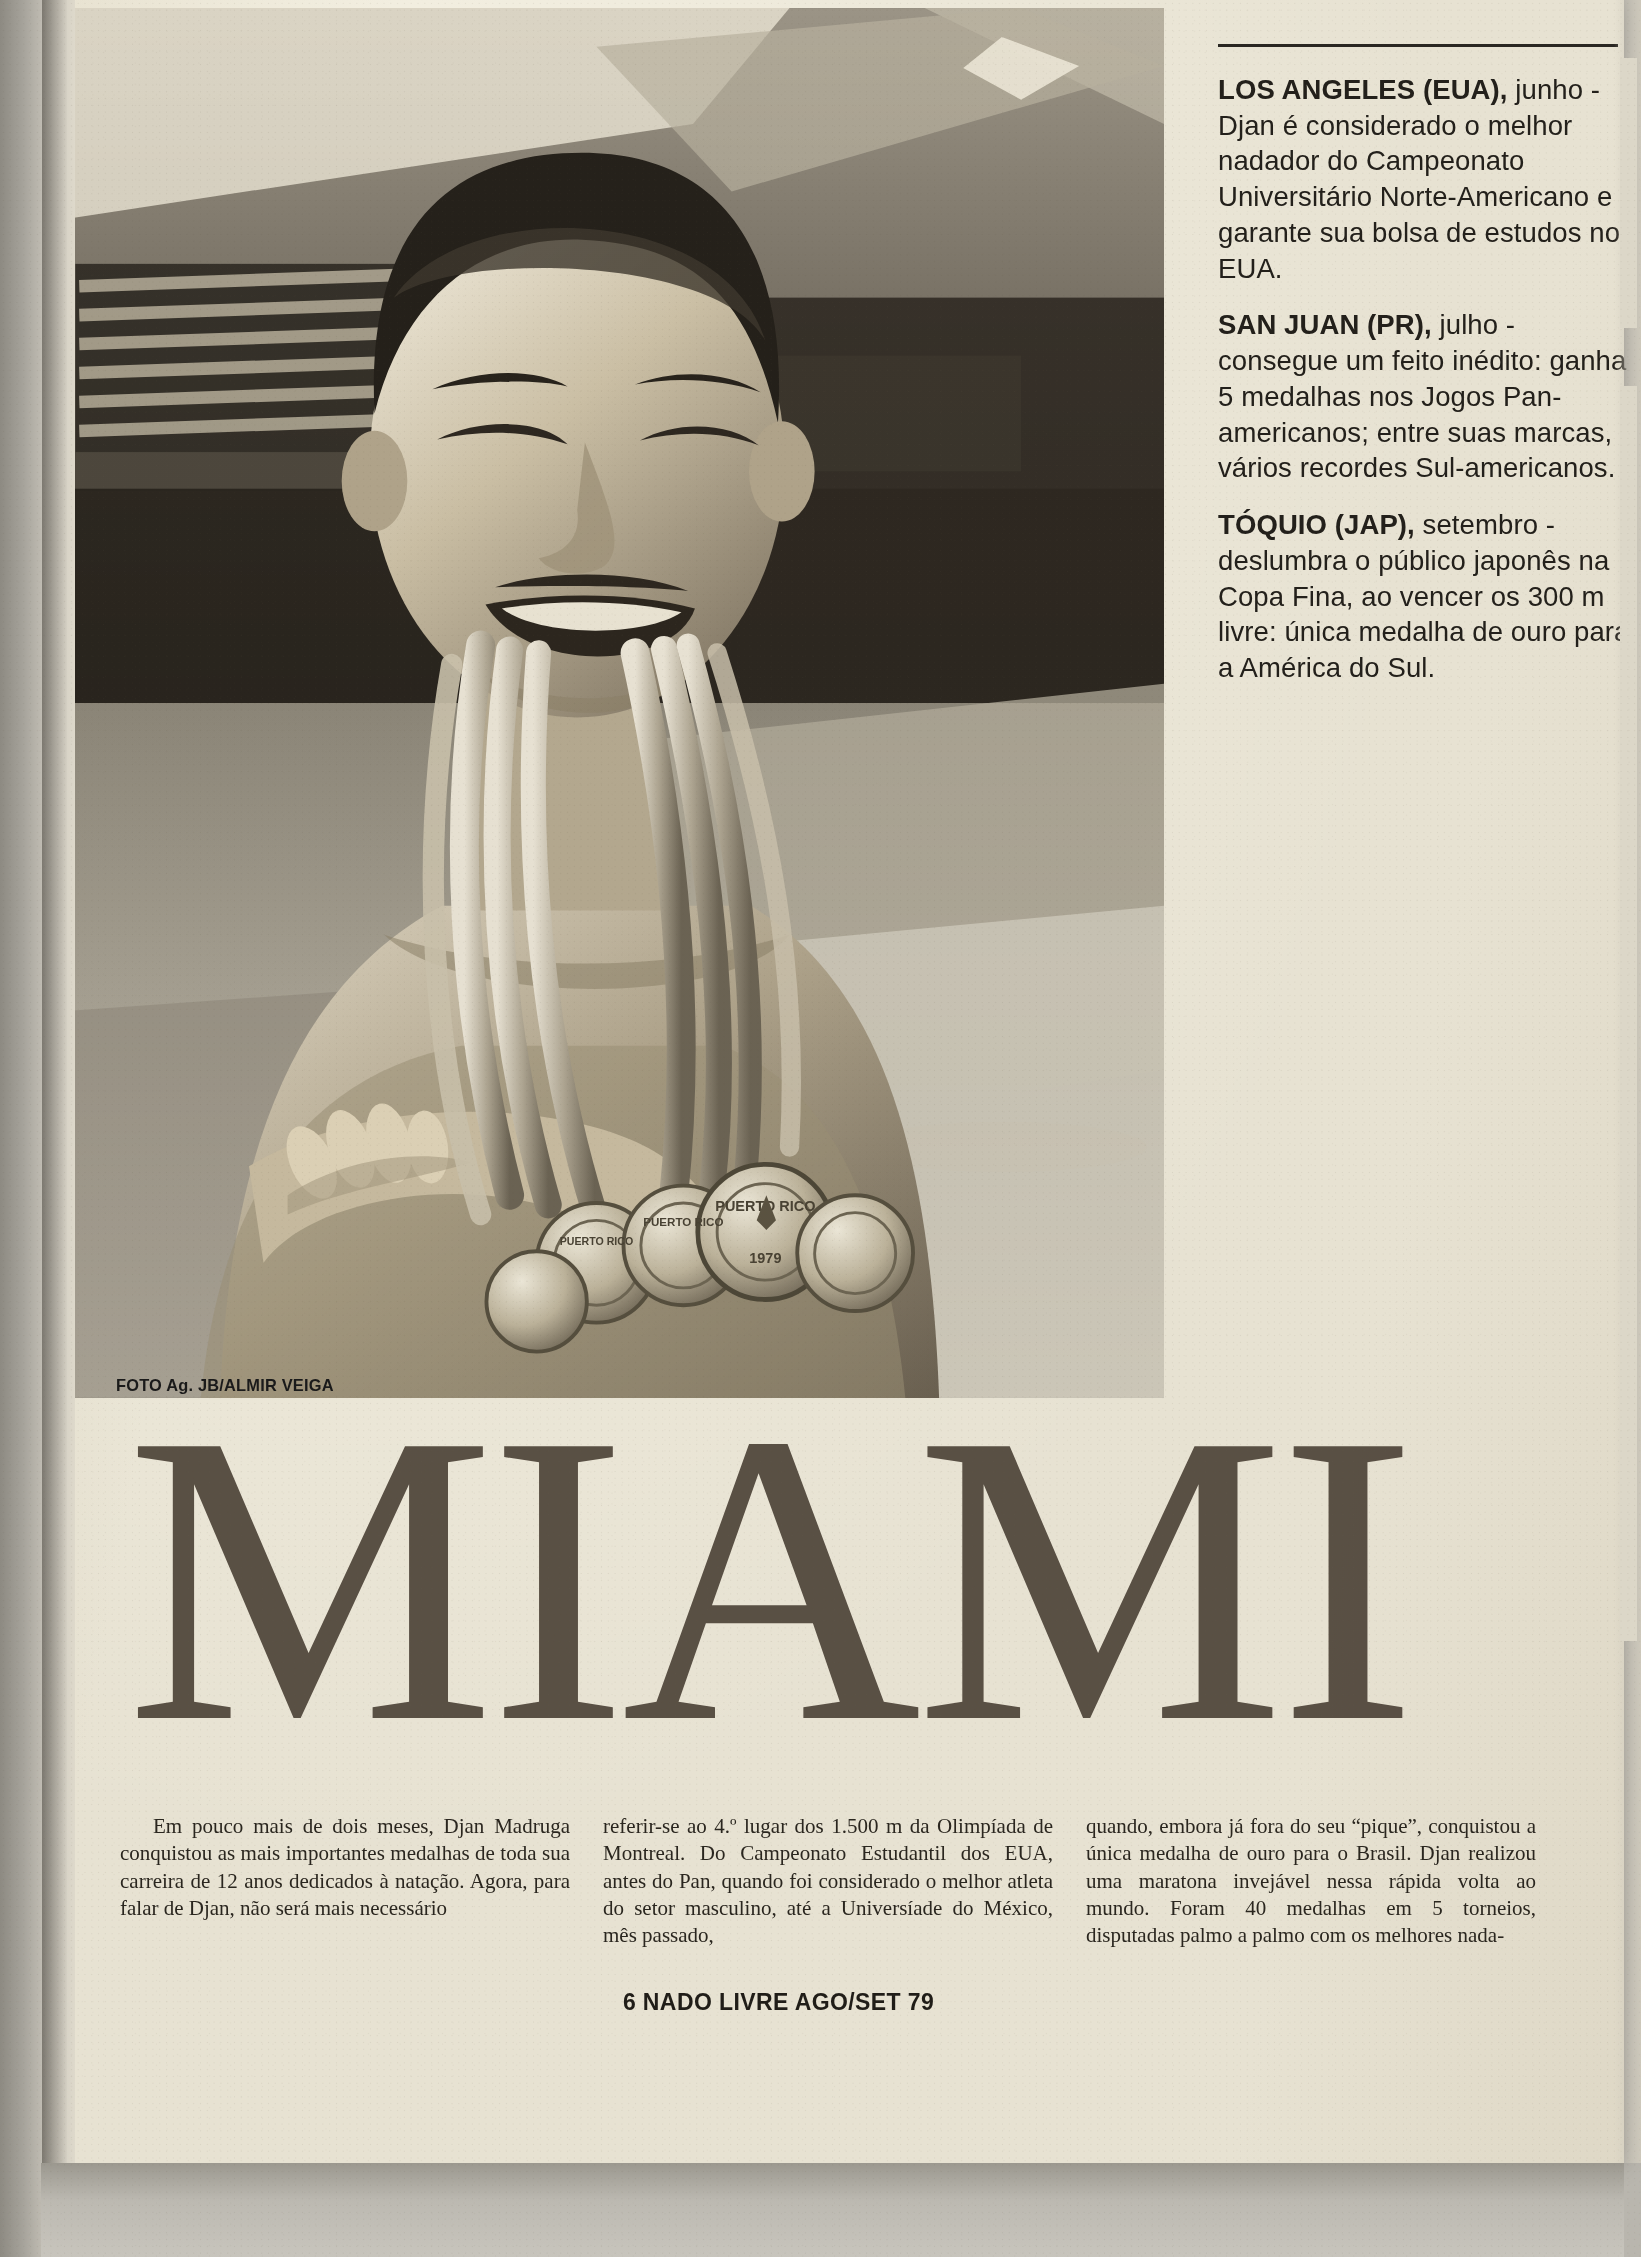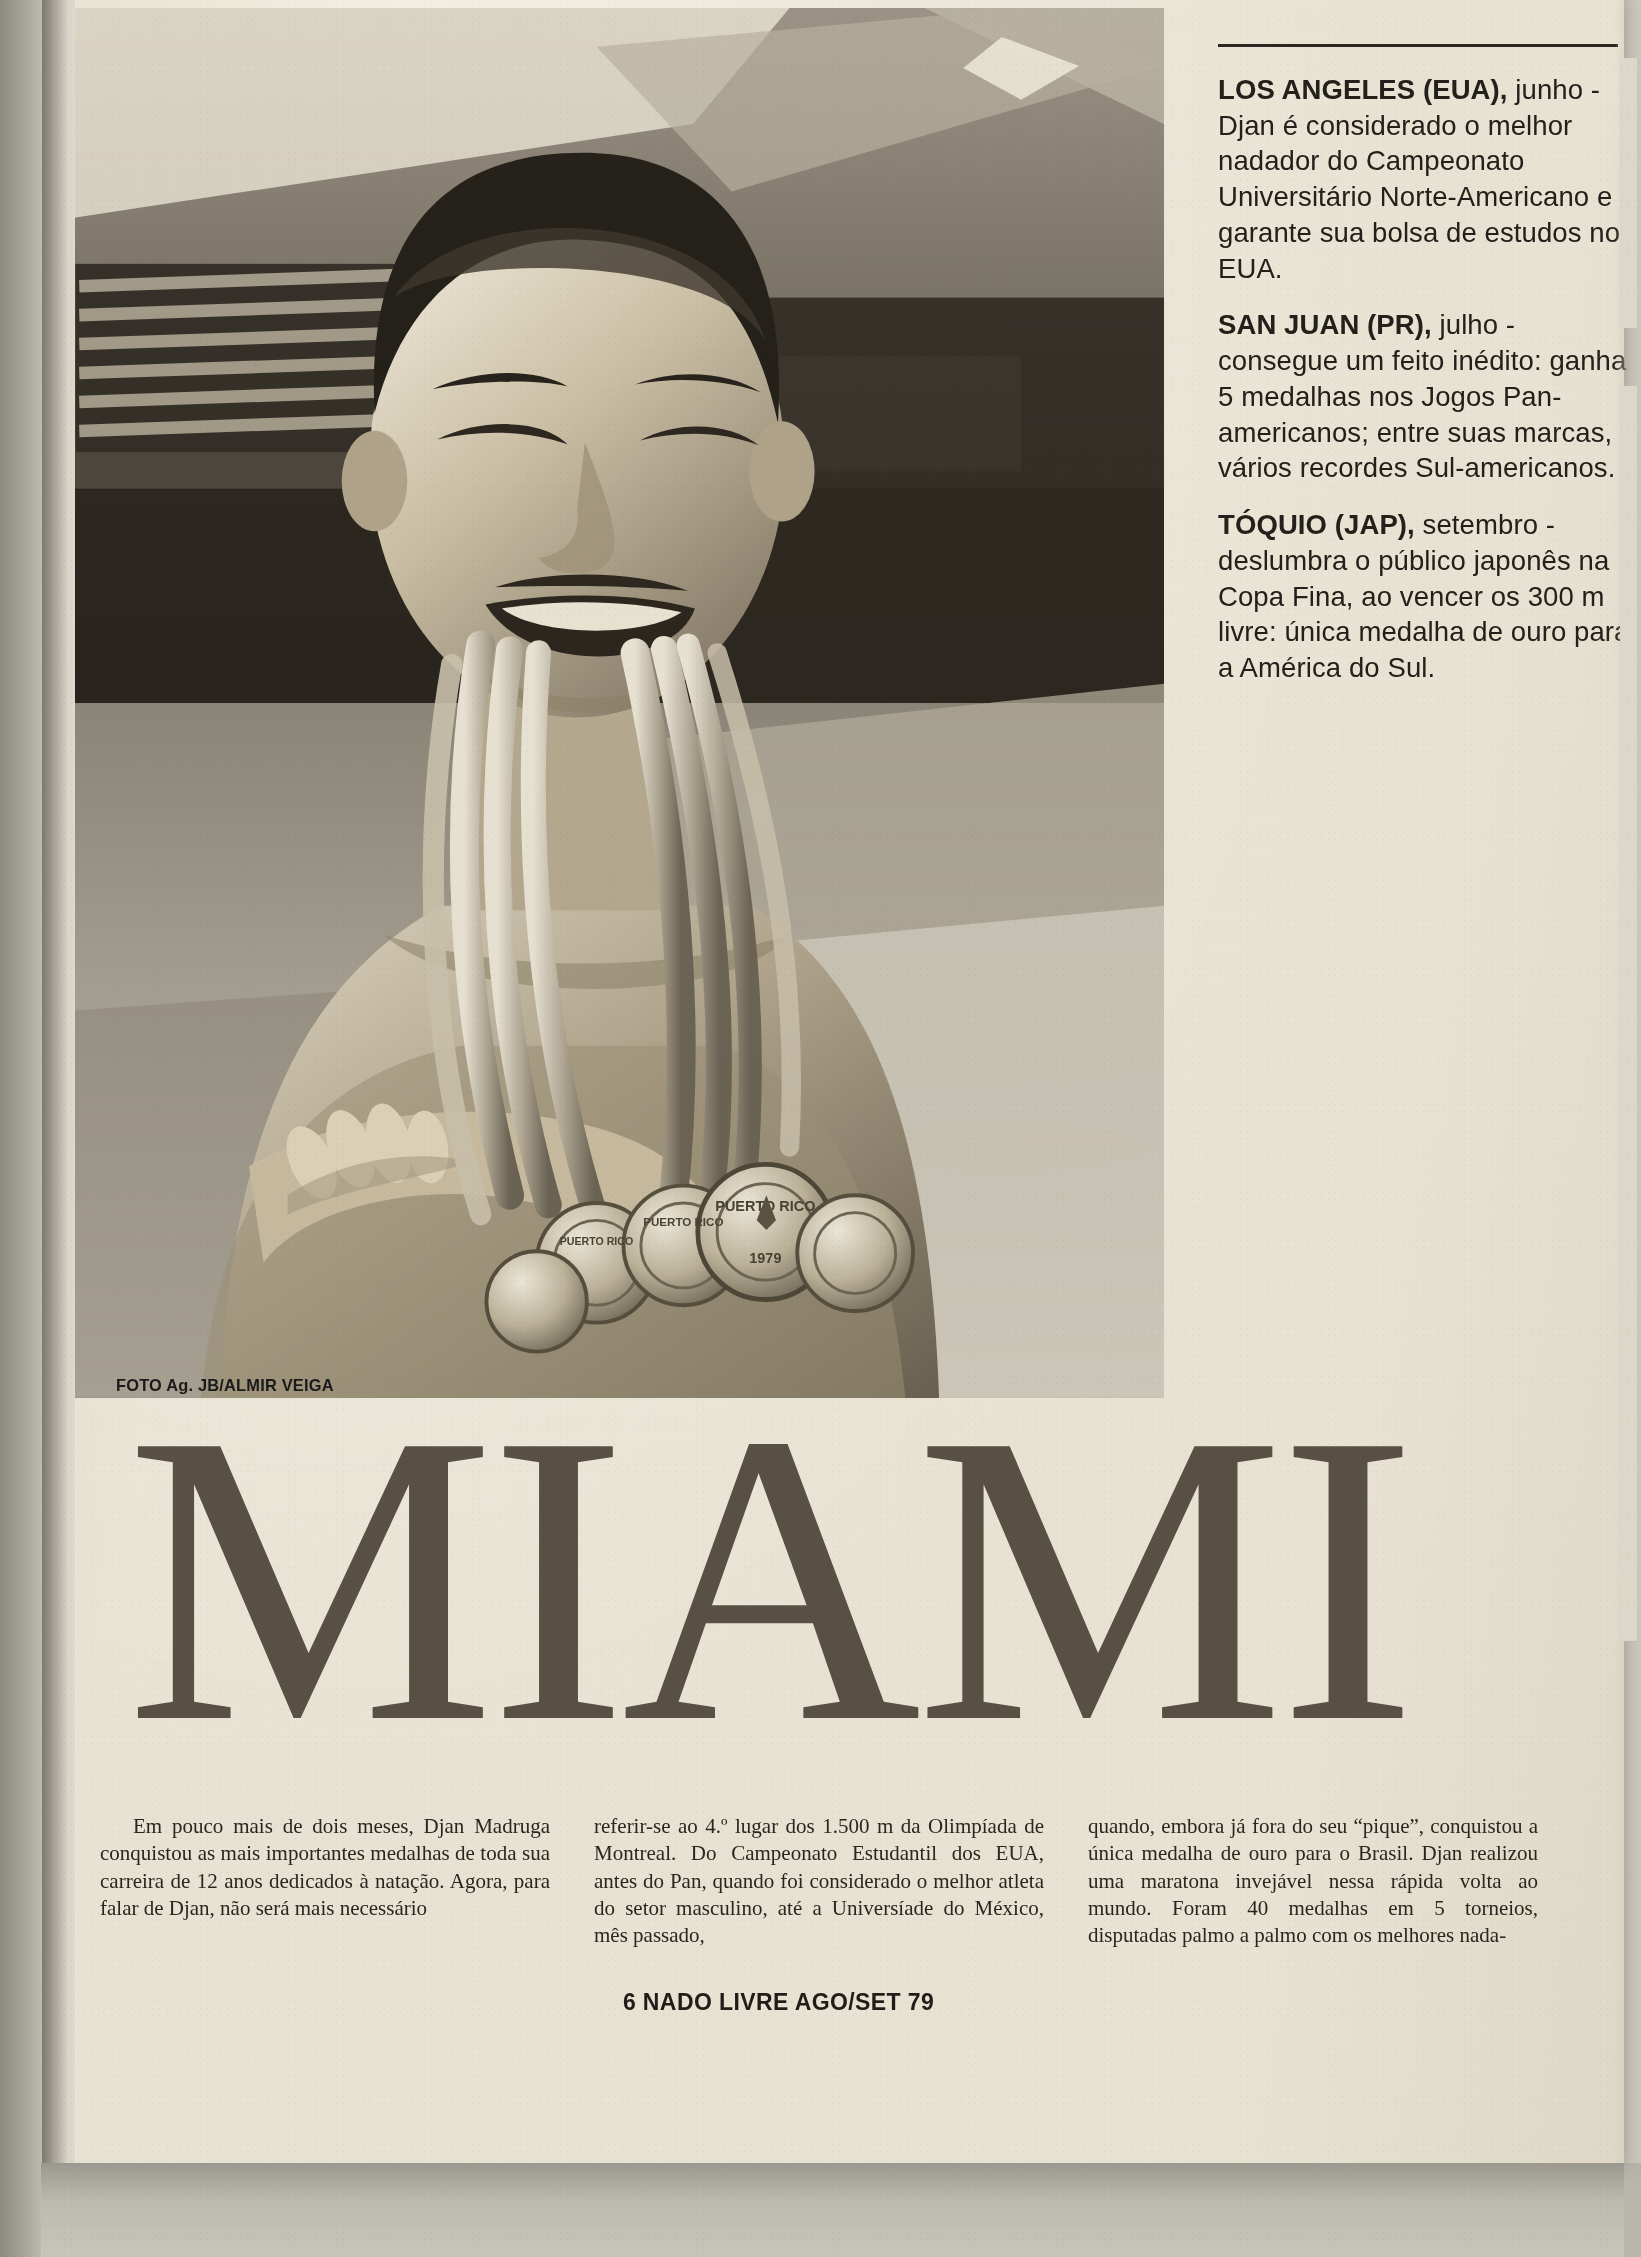--- a/index.html
+++ b/index.html
@@ -136,25 +136,25 @@
     line-height: 406px;
     letter-spacing: -5.8px;
     color: #4f453a;
     white-space: nowrap;
     opacity: 0.93;
   }
 
   
   .body-cols {
     position: absolute;
-    left: 100px;
+    left: 120px;
     top: 1813px;
     width: 1439px;
     display: flex;
-    gap: 44px;
+    gap: 33px;
   }
   .body-cols .col {
     width: 450px;
     font-family: "Liberation Serif", serif;
     font-size: 21px;
     line-height: 1.30;
     color: #2a261f;
     text-align: justify;
   }
   .body-cols .col p { margin: 0; }

